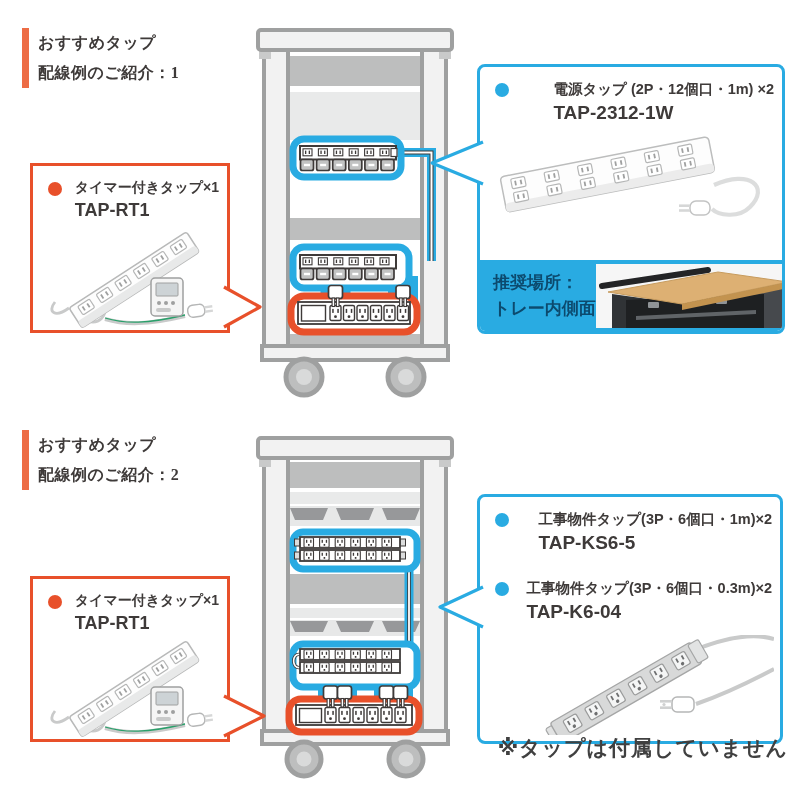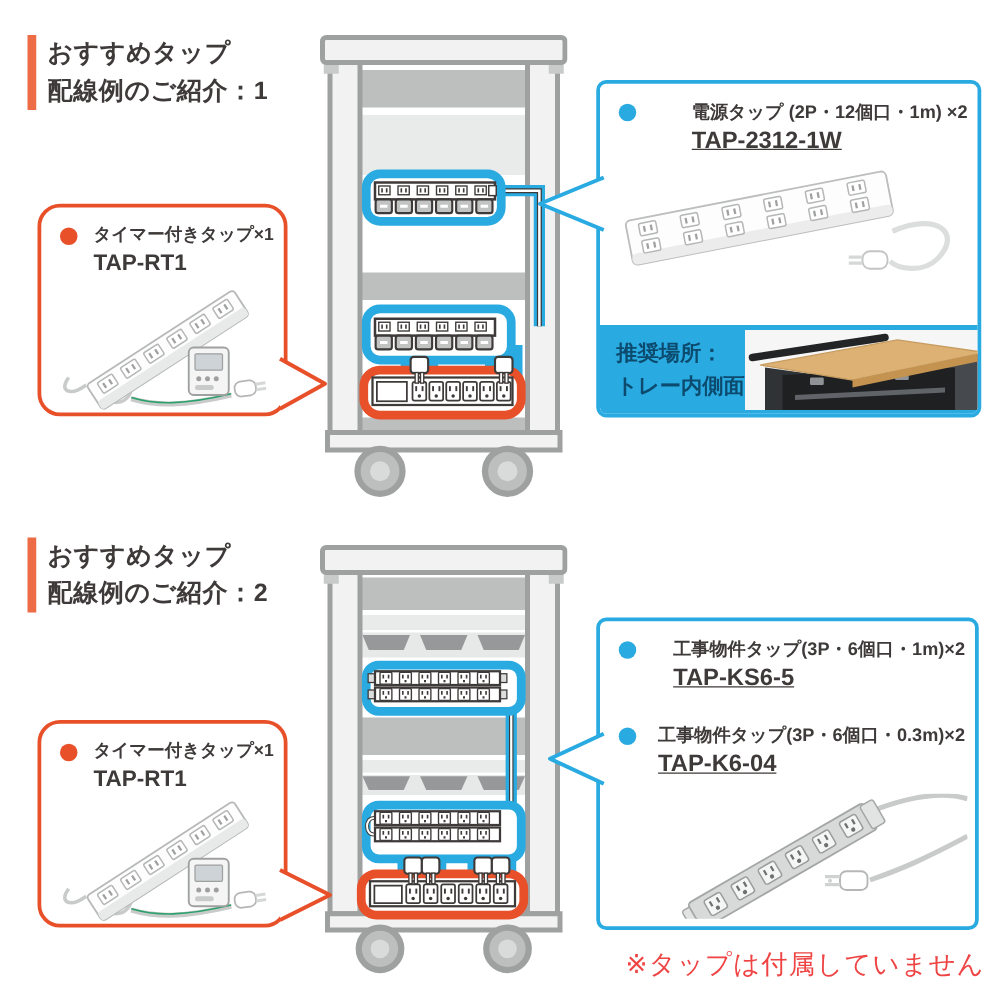--- a/index.html
+++ b/index.html
@@ -1,42 +1,42 @@
 <!DOCTYPE html>
 <html><head>
 <meta charset="utf-8">
 <style>
   html,body{margin:0;padding:0;background:#fff;}
   .canvas{position:relative;width:800px;height:800px;background:#ffffff;overflow:hidden;
           font-family:"Liberation Sans","DejaVu Sans",sans-serif;color:#3e3a39;}
   .title{position:absolute;left:22px;display:flex;gap:9px;}
   .title .bar{width:7px;background:#ed6c45;}
-  .title-text{font-weight:bold;font-size:20px;line-height:30px;letter-spacing:.5px;white-space:nowrap;}
+  .title-text{font-weight:bold;font-size:16px;line-height:30px;letter-spacing:.5px;white-space:nowrap;font-family:Liberation Serif, serif;}
   .callout{position:absolute;background:#fff;box-sizing:border-box;}
-  .callout.orange{border:3px solid #e8502a;border-radius:18px;}
+  .callout.orange{border:3px solid #e8502a;border-radius:0;}
   .callout.blue{border:3px solid #29abe2;border-radius:8px;}
   .row{display:flex;gap:9px;padding:13px 8px 0 15px;justify-content:space-between;}
   .bullet{width:14px;height:14px;border-radius:50%;flex:none;margin-top:3px;}
   .bullet.ob{background:#e8502a;}
   .bullet.bb{background:#29abe2;}
   .lbl{min-width:0;}
   .lbl .label{font-weight:bold;white-space:nowrap;}
   .lbl .model{font-weight:bold;margin-top:3px;}
   .orange .lbl .label{font-size:14px;}
   .orange .lbl .model{font-size:18px;}
   .blue .lbl .label{font-size:14.5px;}
-  .blue .lbl .model{font-size:19px;text-decoration:underline;}
+  .blue .lbl .model{font-size:19px;}
   .tail{position:absolute;overflow:visible;}
   .product{position:absolute;}
   .band{position:absolute;left:0;right:0;bottom:0;height:71px;background:#29abe2;
         border-radius:0 0 5px 5px;display:flex;align-items:center;overflow:hidden;}
   .band-text{color:#0c4a6e;font-weight:bold;font-size:17px;line-height:26px;padding-left:13px;flex:1;white-space:nowrap;}
   .photo{height:64px;margin-right:2px;flex:none;}
   .item2{margin-top:12px;}
-  .footnote{position:absolute;right:12px;top:757px;font-size:21px;color:#ef4444;letter-spacing:1px;white-space:nowrap;}
+  .footnote{position:absolute;right:12px;top:734px;font-size:21px;color:#404040;letter-spacing:1px;white-space:nowrap;font-weight:bold;}
   .rack{position:absolute;}
 </style>
 </head>
 <body>
 
 <div class="canvas">
 
   <svg width="0" height="0" style="position:absolute" aria-hidden="true">
     <defs>
       <g id="o2s">

